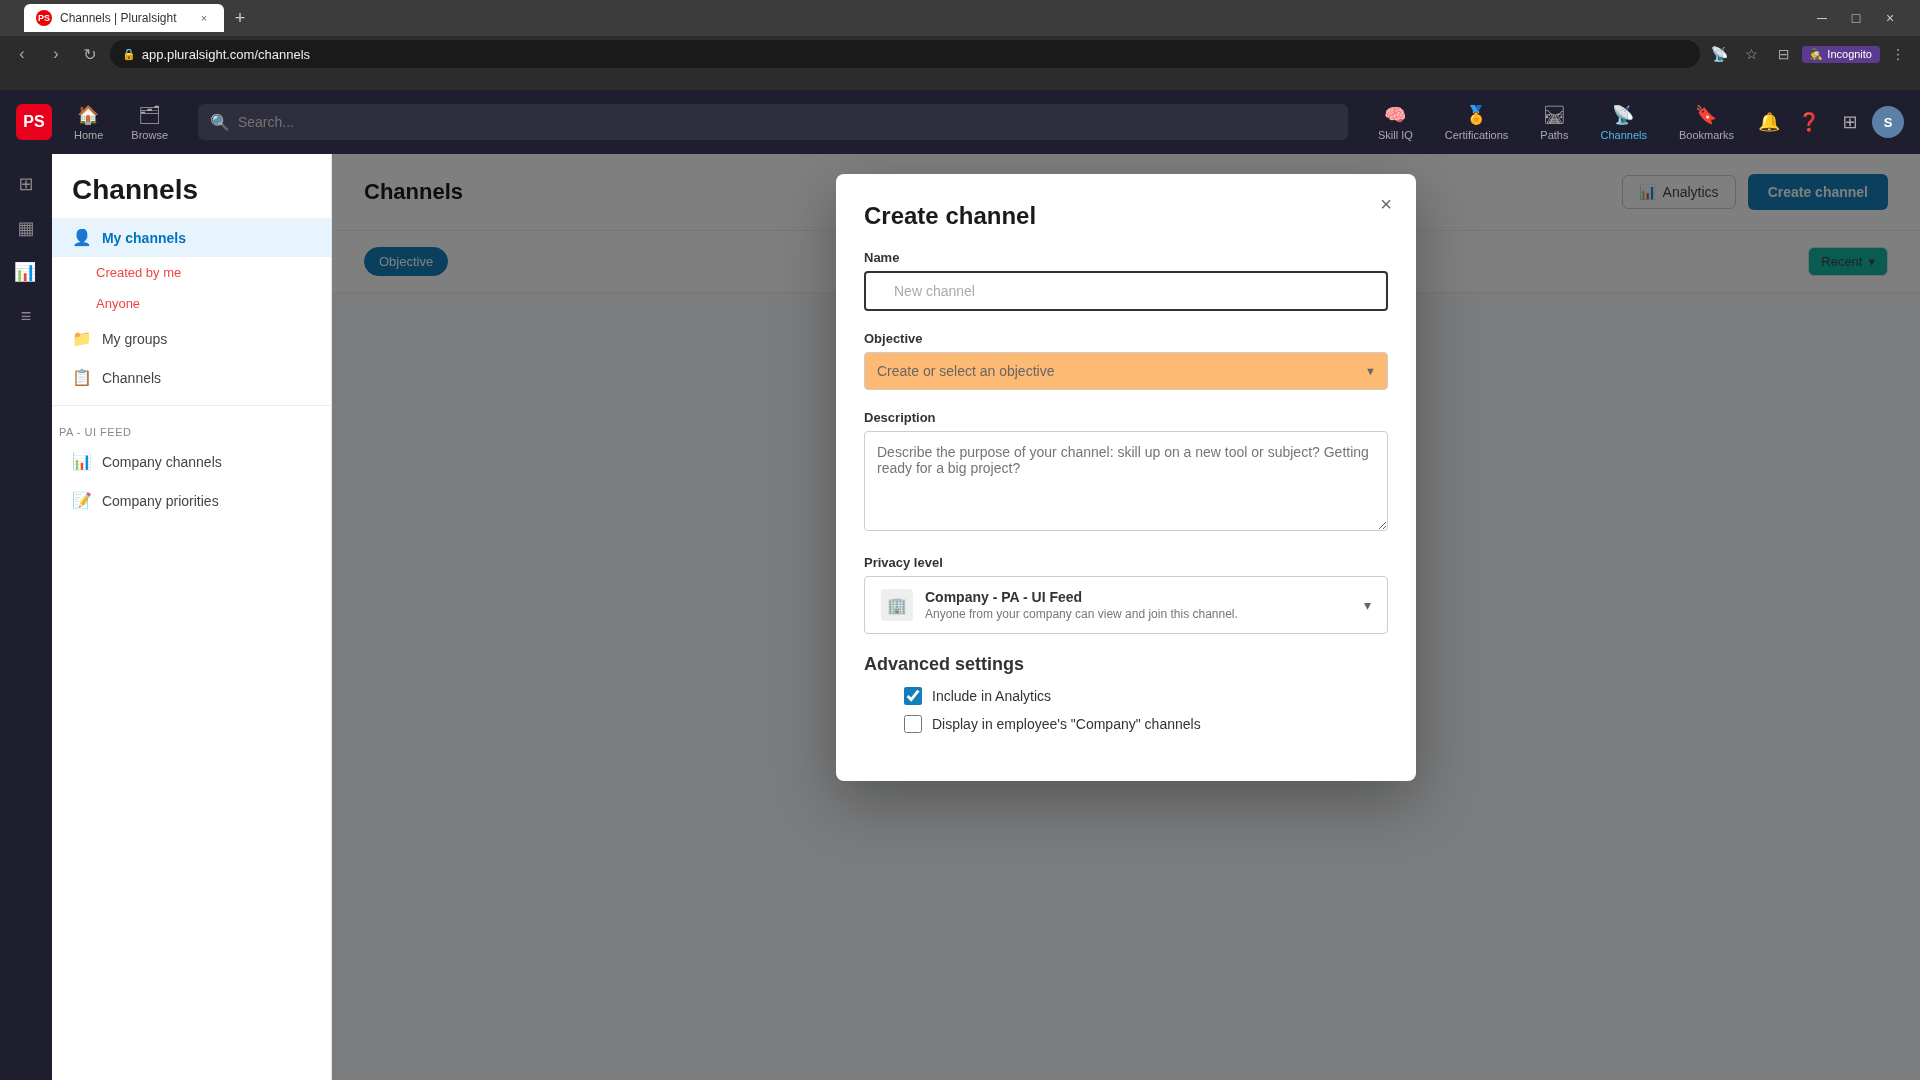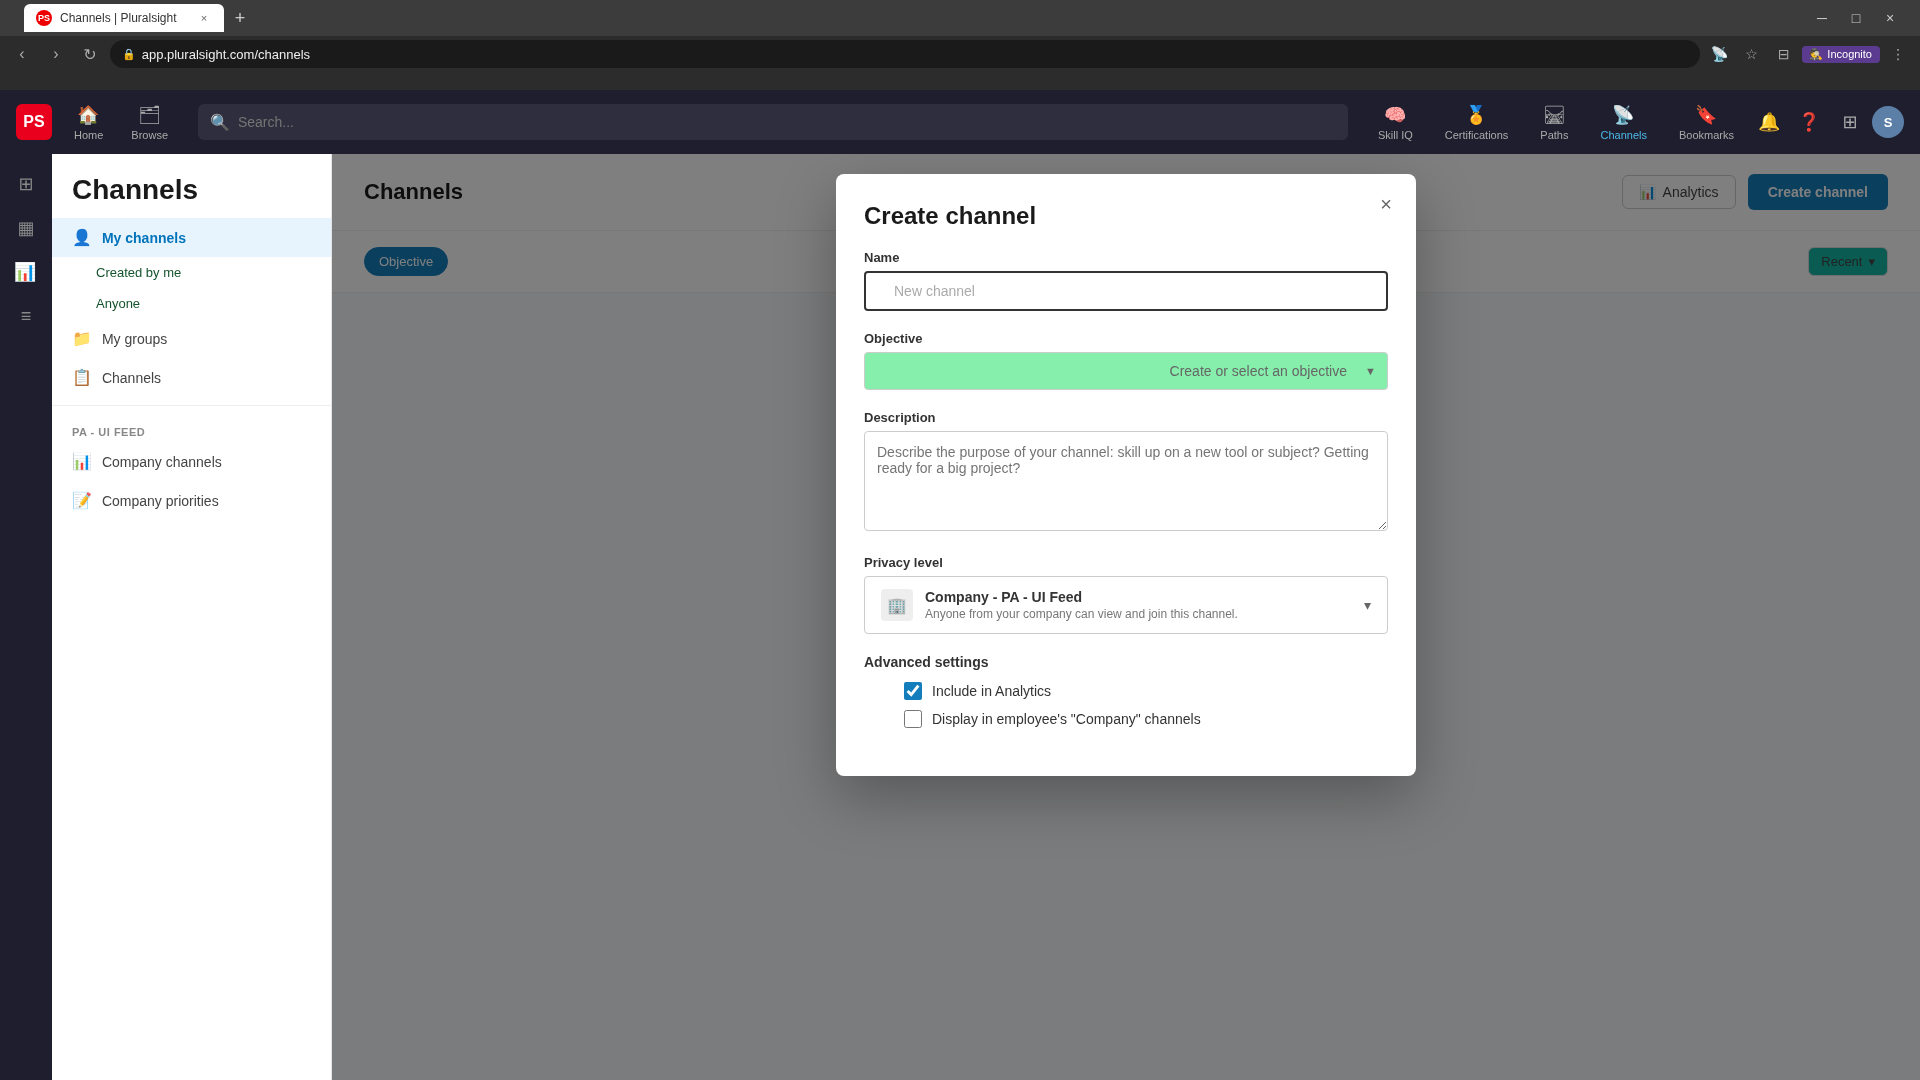--- a/index.html
+++ b/index.html
@@ -239,27 +239,27 @@
     .side-nav-item.active {
       background: #e8f4fd;
       color: #0073bb;
       font-weight: 600;
     }
     .side-nav-item .nav-item-icon { font-size: 16px; color: #666; }
     .side-nav-item.active .nav-item-icon { color: #0073bb; }
     .side-nav-sub-item {
       padding: 8px 20px 8px 44px;
       cursor: pointer;
-      color: #14532d;
+      color: #ef4444;
       font-size: 13px;
     }
     .side-nav-section-label {
-      padding: 12px 20px 4px;
+      padding: 12px 7px 4px;
       font-size: 11px;
-      font-weight: 700;
+      font-weight: 400;
       color: #888;
       text-transform: uppercase;
       letter-spacing: 0.5px;
     }
     .divider { height: 1px; background: #eee; margin: 8px 0; }
 
     
     .content-area {
       flex: 1;
       background: #f7f8fa;
@@ -383,25 +383,24 @@
     .select-wrapper {
       position: relative;
     }
     .select-wrapper select {
       width: 100%;
       border: 1px solid #ccc;
       border-radius: 4px;
       padding: 10px 40px 10px 12px;
       font-size: 14px;
       color: #666;
-      background: #86efac;
+      background: #fdba74;
       appearance: none;
       cursor: pointer;
       outline: none;
-      text-align: right;
     }
     .select-wrapper::after {
       content: '▼';
       position: absolute;
       right: 12px; top: 50%;
       transform: translateY(-50%);
       font-size: 11px;
       color: #666;
       pointer-events: none;
     }
@@ -432,21 +431,21 @@
       width: 32px; height: 32px;
       background: #eee;
       border-radius: 4px;
       display: flex; align-items: center; justify-content: center;
       font-size: 16px;
       color: #555;
     }
     .privacy-name { font-size: 14px; font-weight: 600; color: #333; }
     .privacy-desc { font-size: 12px; color: #777; margin-top: 2px; }
     .advanced-settings-label {
-      font-size: 14px;
+      font-size: 18px;
       font-weight: 600;
       color: #333;
       margin-bottom: 12px;
     }
     .checkbox-row {
       display: flex; align-items: center; gap: 10px;
       margin-bottom: 10px;
       padding-left: 40px;
     }
     .checkbox-input {

